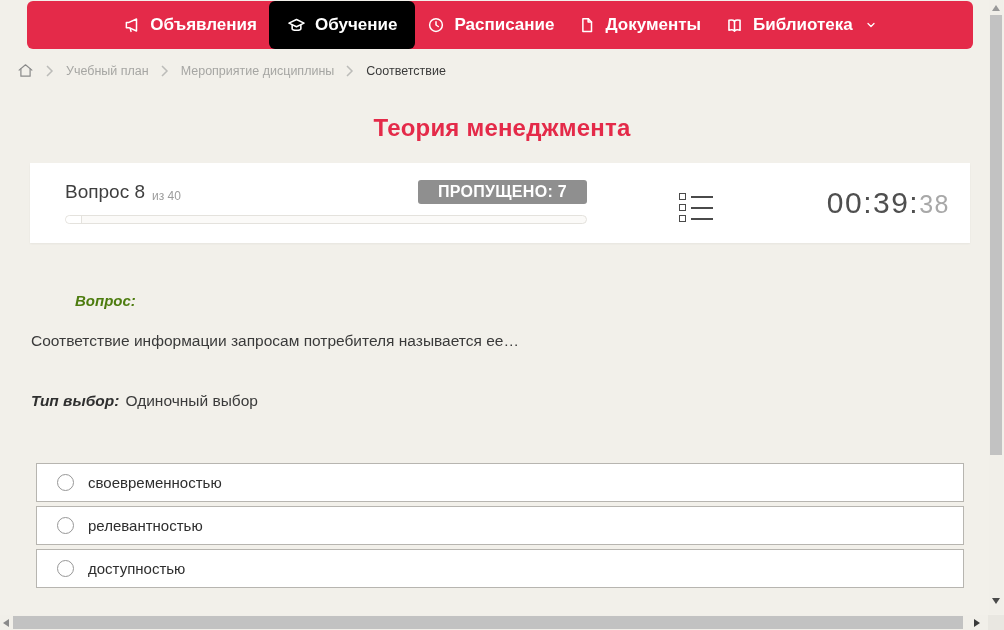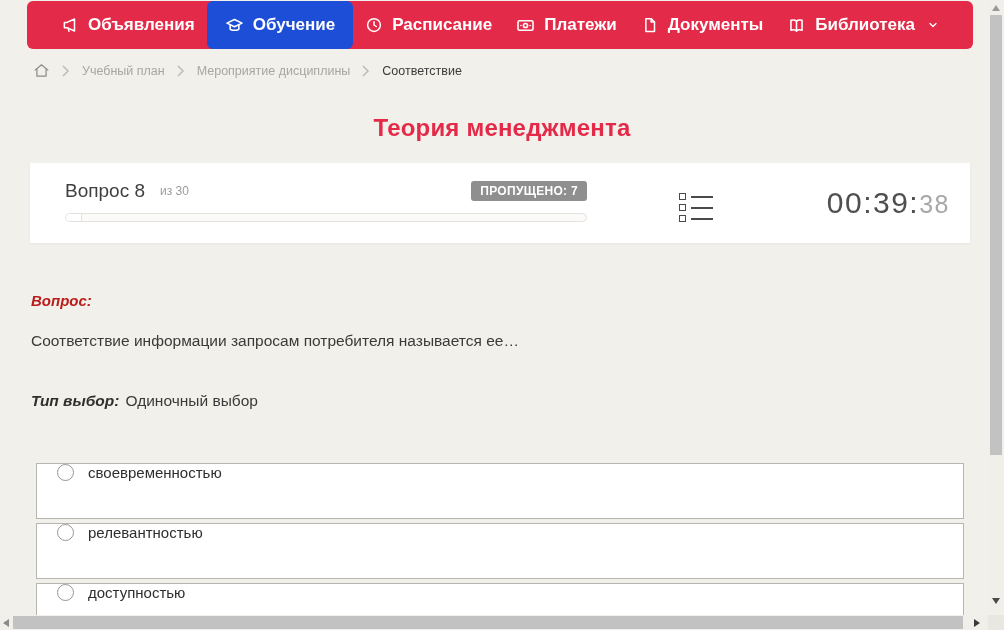--- a/index.html
+++ b/index.html
@@ -15,25 +15,25 @@
     position: absolute; left: 27px; top: 1px; width: 946px; height: 48px;
     background: #e42a49; border-radius: 6px;
     display: flex; align-items: stretch; justify-content: center;
     padding: 0 14px;
   }
   .nav-item {
     display: flex; align-items: center; gap: 9px;
     color: #fff; font-weight: 700; font-size: 17px;
     padding: 0 12px; cursor: pointer; white-space: nowrap;
   }
-  .nav-item.active { background: #1d4ed8; border-radius: 6px; padding: 0 18px; }
+  .nav-item.active { background: #000000; border-radius: 6px; padding: 0 18px; }
   .nav-item svg { display: block; }
   
   .breadcrumb {
-    position: absolute; left: 33px; top: 62px;
+    position: absolute; left: 17px; top: 62px;
     display: flex; align-items: center; gap: 12px;
     font-size: 12.5px; color: #a6a6a3;
   }
   .crumb { cursor: pointer; }
   .crumb.current { color: #3a3a3a; cursor: default; }
   .crumb-sep { display: flex; align-items: center; }
   .home-link { display: flex; align-items: center; cursor: pointer; }
   
   .page-title {
     position: absolute; top: 114px; left: 0; width: 100%;
@@ -41,55 +41,55 @@
     letter-spacing: 0.2px;
   }
   
   .q-panel {
     position: absolute; left: 30px; top: 163px; width: 940px; height: 80px;
     background: #ffffff; box-shadow: 0 1px 2px rgba(0,0,0,0.05);
     display: flex; padding: 17px 20px 0 35px;
   }
   .q-col { width: 522px; }
   .q-title-row { display: flex; align-items: center; justify-content: space-between; }
-  .q-num-wrap { display: flex; align-items: center; gap: 15px; }
+  .q-num-wrap { display: flex; align-items: flex-end; gap: 7px; }
   .q-num { font-size: 19px; color: #3f3f3f; }
   .q-total { font-size: 12px; color: #9c9c9c; }
   .skip-badge {
-    background: #8f8f8f; color: #fff; font-size: 12px; font-weight: 700;
-    padding: 3px 9px; border-radius: 3px; letter-spacing: 0.3px; white-space: nowrap;
+    background: #8f8f8f; color: #fff; font-size: 16px; font-weight: 700;
+    padding: 3px 20px; border-radius: 3px; letter-spacing: 0.3px; white-space: nowrap;
   }
   .progress {
     margin-top: 11px; height: 9px; border: 1px solid #e4e2dd;
     background: #fbfaf8; border-radius: 5px; position: relative; overflow: hidden;
   }
   .progress-fill {
     position: absolute; left: 0; top: 0; height: 100%;
     background: #ffffff; border-right: 1px solid #e4e2dd; border-radius: 5px 0 0 5px;
   }
   .qlist-icon { margin-left: 92px; margin-top: 13px; cursor: pointer; }
   .qlist-row { display: flex; align-items: center; gap: 5px; margin-bottom: 4px; }
   .qlist-sq { width: 7px; height: 7px; border: 1.5px solid #4a4a4a; }
   .qlist-ln { width: 22px; height: 2px; background: #4a4a4a; }
   .timer {
     margin-left: auto; margin-top: 6px; font-size: 30px; color: #4f4f4f;
     letter-spacing: 1.5px; font-weight: 400; white-space: nowrap;
   }
   .timer-sec { font-size: 25px; color: #a8a8a8; }
   
   .q-body { position: absolute; left: 31px; top: 292px; width: 905px; }
-  .q-caption { font-size: 15px; font-weight: 700; font-style: italic; color: #b91c1c; }
+  .q-caption { font-size: 15px; font-weight: 700; font-style: italic; color: #4d7c0f; margin-left: 44px; }
   .q-text { margin-top: 23px; font-size: 15.5px; color: #3a3a3a; }
   .q-type { margin-top: 42px; font-size: 15.5px; color: #3a3a3a; }
   .q-type-label { font-weight: 700; font-style: italic; color: #2f2f2f; margin-right: 6px; }
   
   .options { position: absolute; left: 36px; top: 463px; width: 928px; }
   .option {
-    height: 56px; background: #fff; border: 1px solid #b7b5b0;
-    display: flex; align-items: flex-start; padding-left: 20px;
+    height: 39px; background: #fff; border: 1px solid #b7b5b0;
+    display: flex; align-items: center; padding-left: 20px;
     margin-bottom: 4px; cursor: pointer;
   }
   .radio {
     width: 17px; height: 17px; border: 1px solid #979797; border-radius: 50%;
     background: #fff; margin-right: 14px; flex: none;
   }
   .option-label { font-size: 15px; color: #2e2e2e; }
   
   .vscroll { position: absolute; right: 1px; top: 0; width: 14px; height: 614px; background: #f1efe9; }
   .vthumb { position: absolute; left: 1px; top: 15px; width: 12px; height: 440px; background: #c2c2c2; }
@@ -131,30 +131,20 @@
     <span>
       <svg width="18" height="18" viewBox="0 0 24 24" fill="none" stroke="#fff" stroke-width="2" stroke-linecap="round" stroke-linejoin="round">
           <circle cx="12" cy="12" r="8.5"></circle>
           <path d="M12 7.5V12l3 2"></path>
         </svg>
     </span>
     <span>Расписание</span>
   </div>
   <div class="nav-item">
     <span>
-      <svg width="19" height="19" viewBox="0 0 24 24" fill="none" stroke="#fff" stroke-width="2" stroke-linecap="round" stroke-linejoin="round">
-          <rect x="2.5" y="6" width="19" height="12" rx="2"></rect>
-          <circle cx="12" cy="12" r="2.6"></circle>
-          <path d="M6.2 12h.01M17.8 12h.01"></path>
-        </svg>
-    </span>
-    <span>Платежи</span>
-  </div>
-  <div class="nav-item">
-    <span>
       <svg width="18" height="18" viewBox="0 0 24 24" fill="none" stroke="#fff" stroke-width="2" stroke-linecap="round" stroke-linejoin="round">
           <path d="M6.5 3.5h7L18 8v12.5H6.5z"></path>
           <path d="M13.5 3.5V8H18"></path>
         </svg>
     </span>
     <span>Документы</span>
   </div>
   <div class="nav-item">
     <span>
       <svg width="19" height="19" viewBox="0 0 24 24" fill="none" stroke="#fff" stroke-width="2" stroke-linecap="round" stroke-linejoin="round">
@@ -198,21 +188,21 @@
   <span class="crumb current">Соответствие</span>
 </div>
 
 <h1 class="page-title">Теория менеджмента</h1>
 
 <section class="q-panel">
   <div class="q-col">
     <div class="q-title-row">
       <span class="q-num-wrap">
         <span class="q-num">Вопрос 8</span>
-        <span class="q-total">из 30</span>
+        <span class="q-total">из 40</span>
       </span>
       <span class="skip-badge">ПРОПУЩЕНО: 7</span>
     </div>
     <div class="progress">
       <div class="progress-fill" style="width: 3%;"></div>
     </div>
   </div>
   <div class="qlist-icon">
     <div class="qlist-row">
         <span class="qlist-sq"></span>

